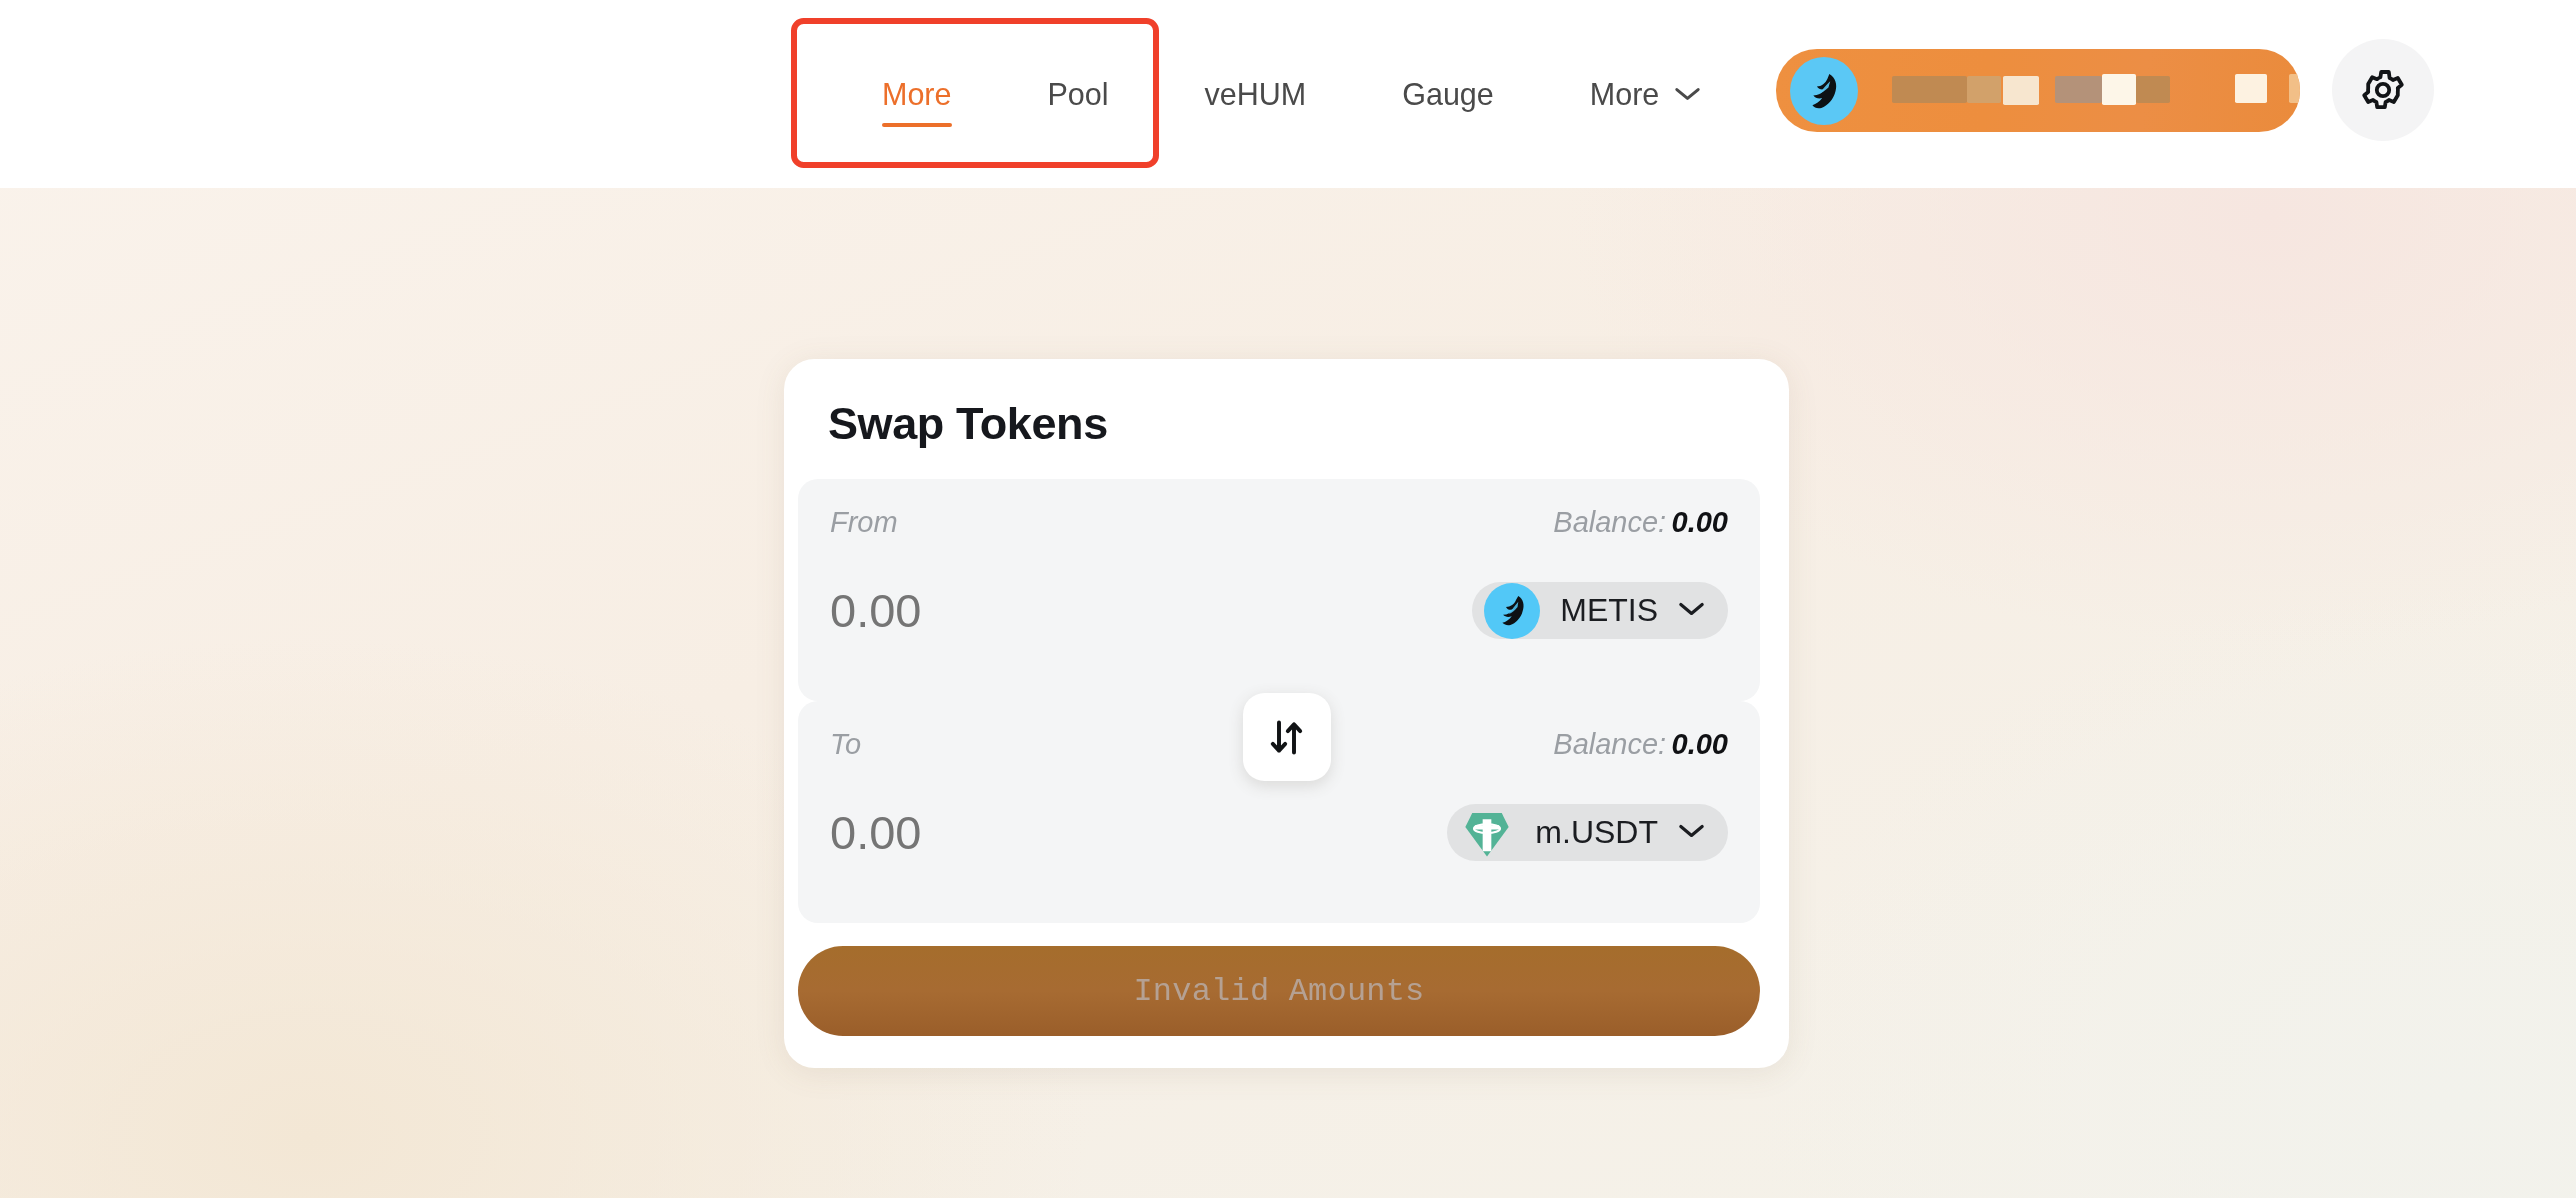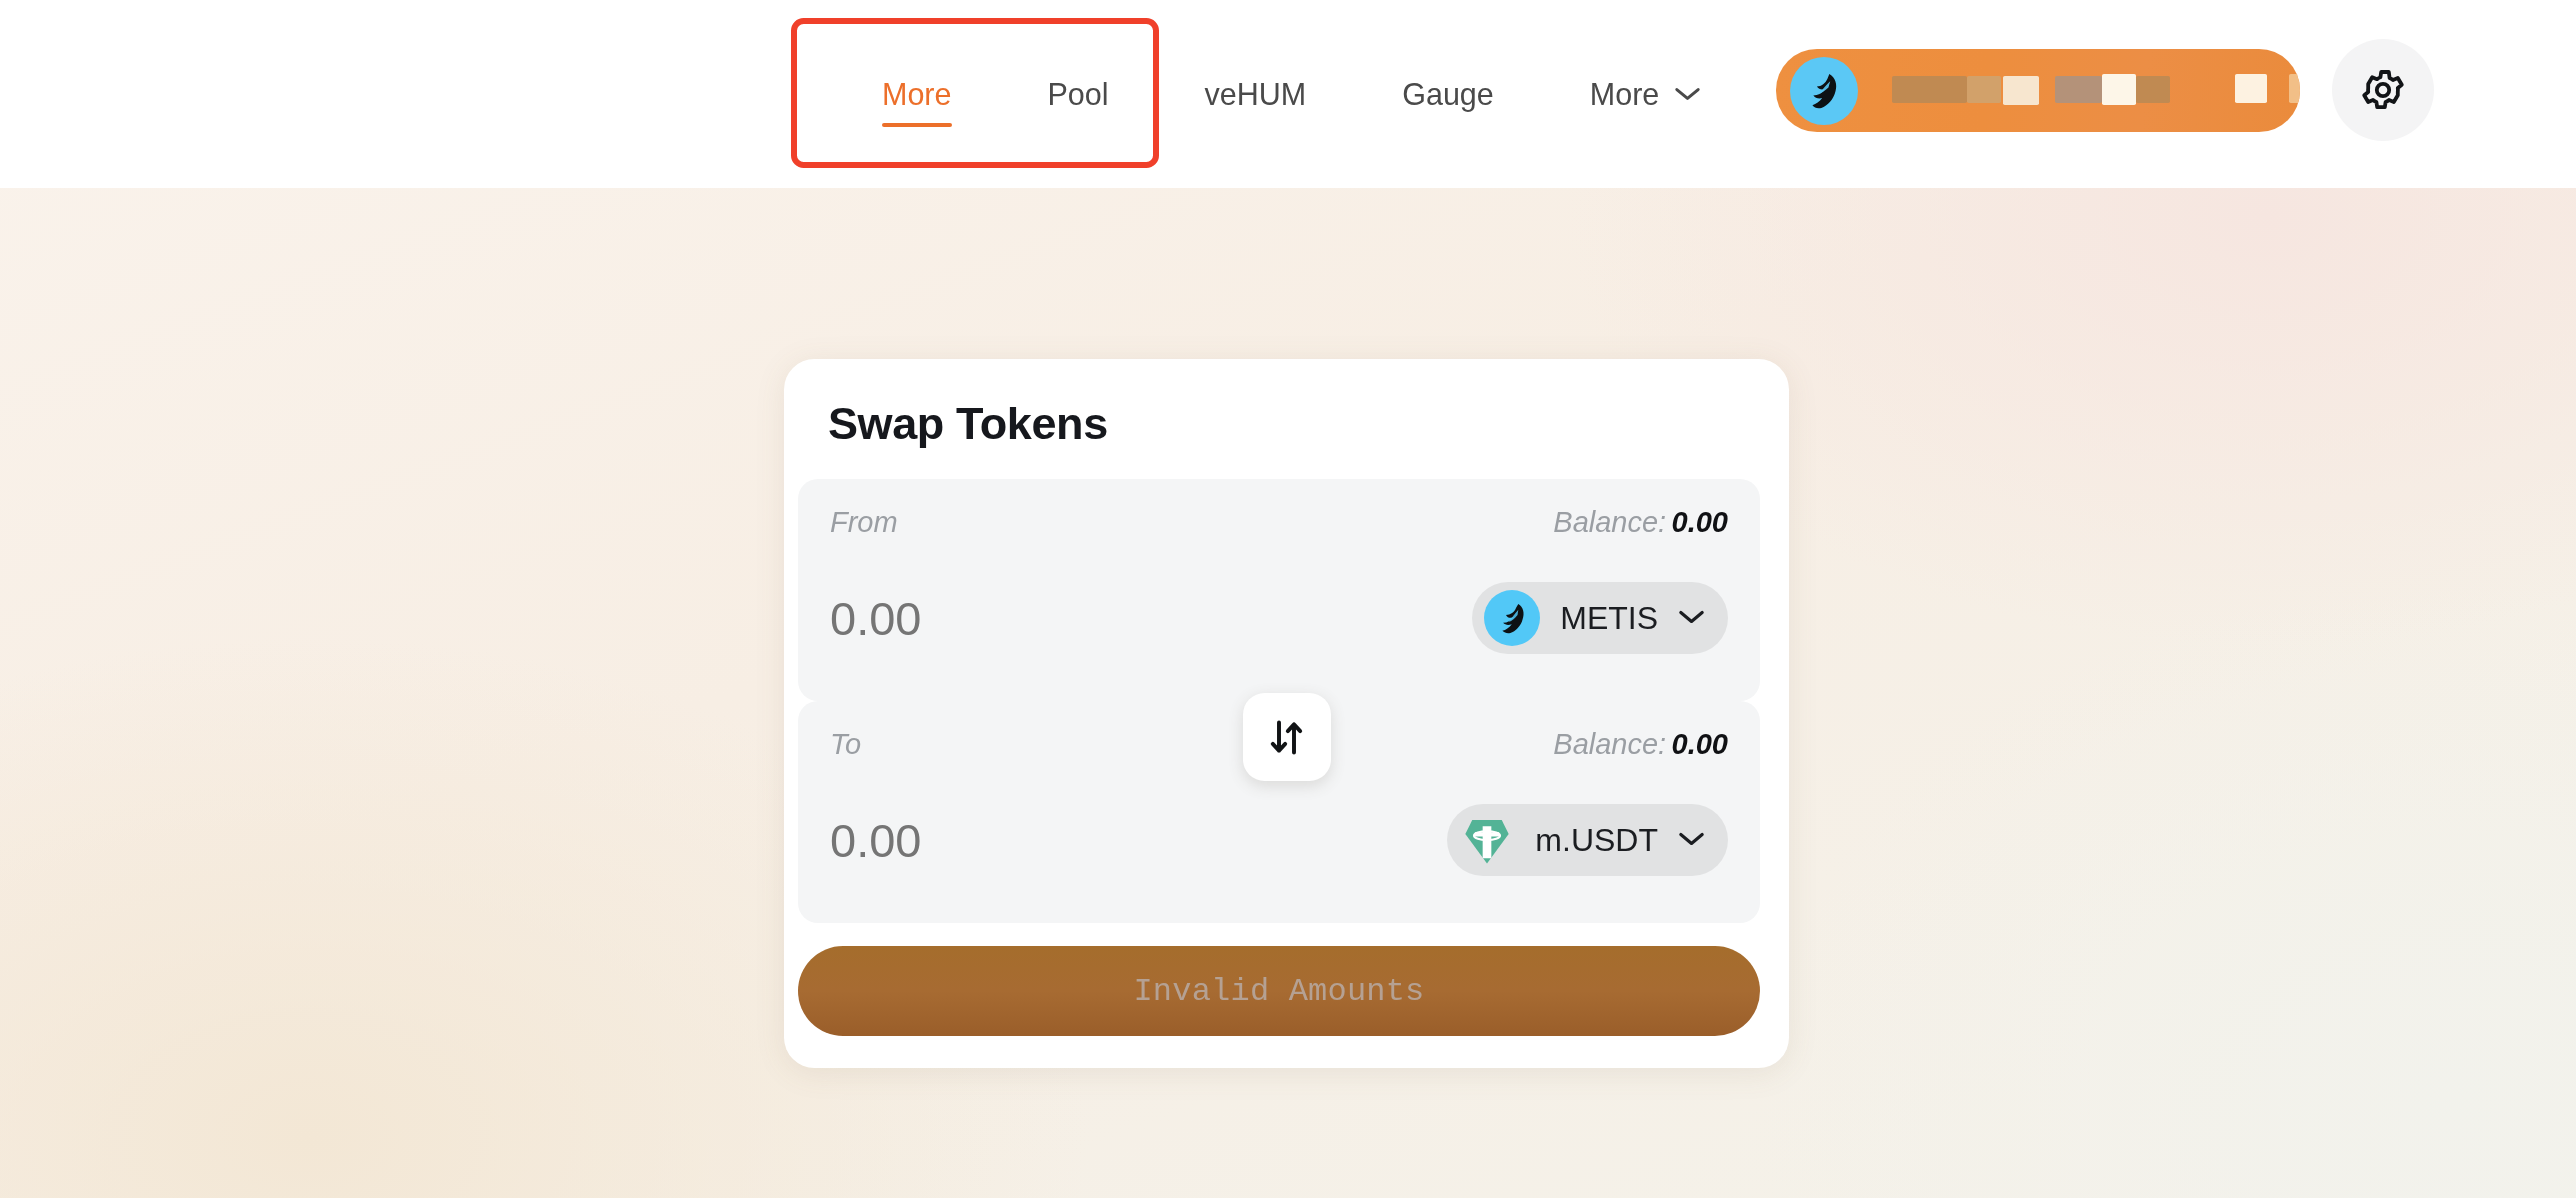--- a/index.html
+++ b/index.html
@@ -211,21 +211,21 @@
   }
 
   .token-pill {
     display: flex;
     align-items: center;
     gap: 20px;
     background: #e1e2e3;
     border-radius: 45px;
     padding: 10.8px 23px 10.8px 12.6px;
     cursor: pointer;
-    height: 72px;
+    height: 57px;
   }
   .token-icon {
     width: 56px; height: 56px;
     display: flex; align-items: center; justify-content: center;
     flex: 0 0 auto;
   }
   .token-icon.metis {
     border-radius: 50%;
     background: #52c8f7;
   }

